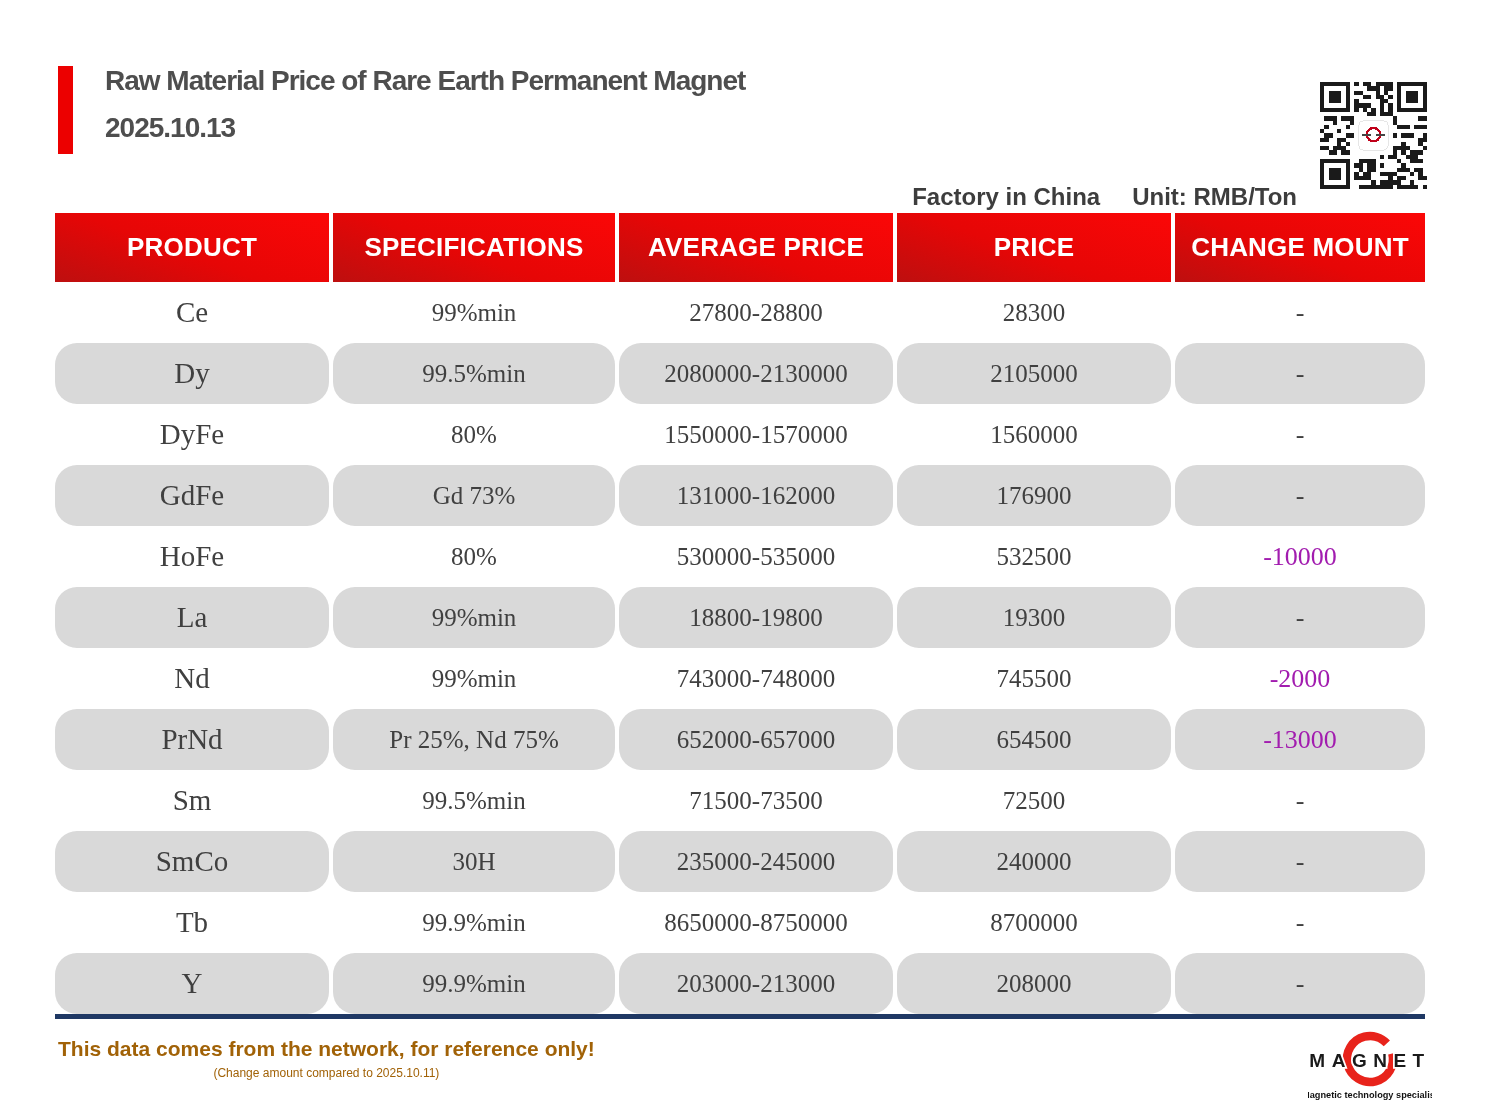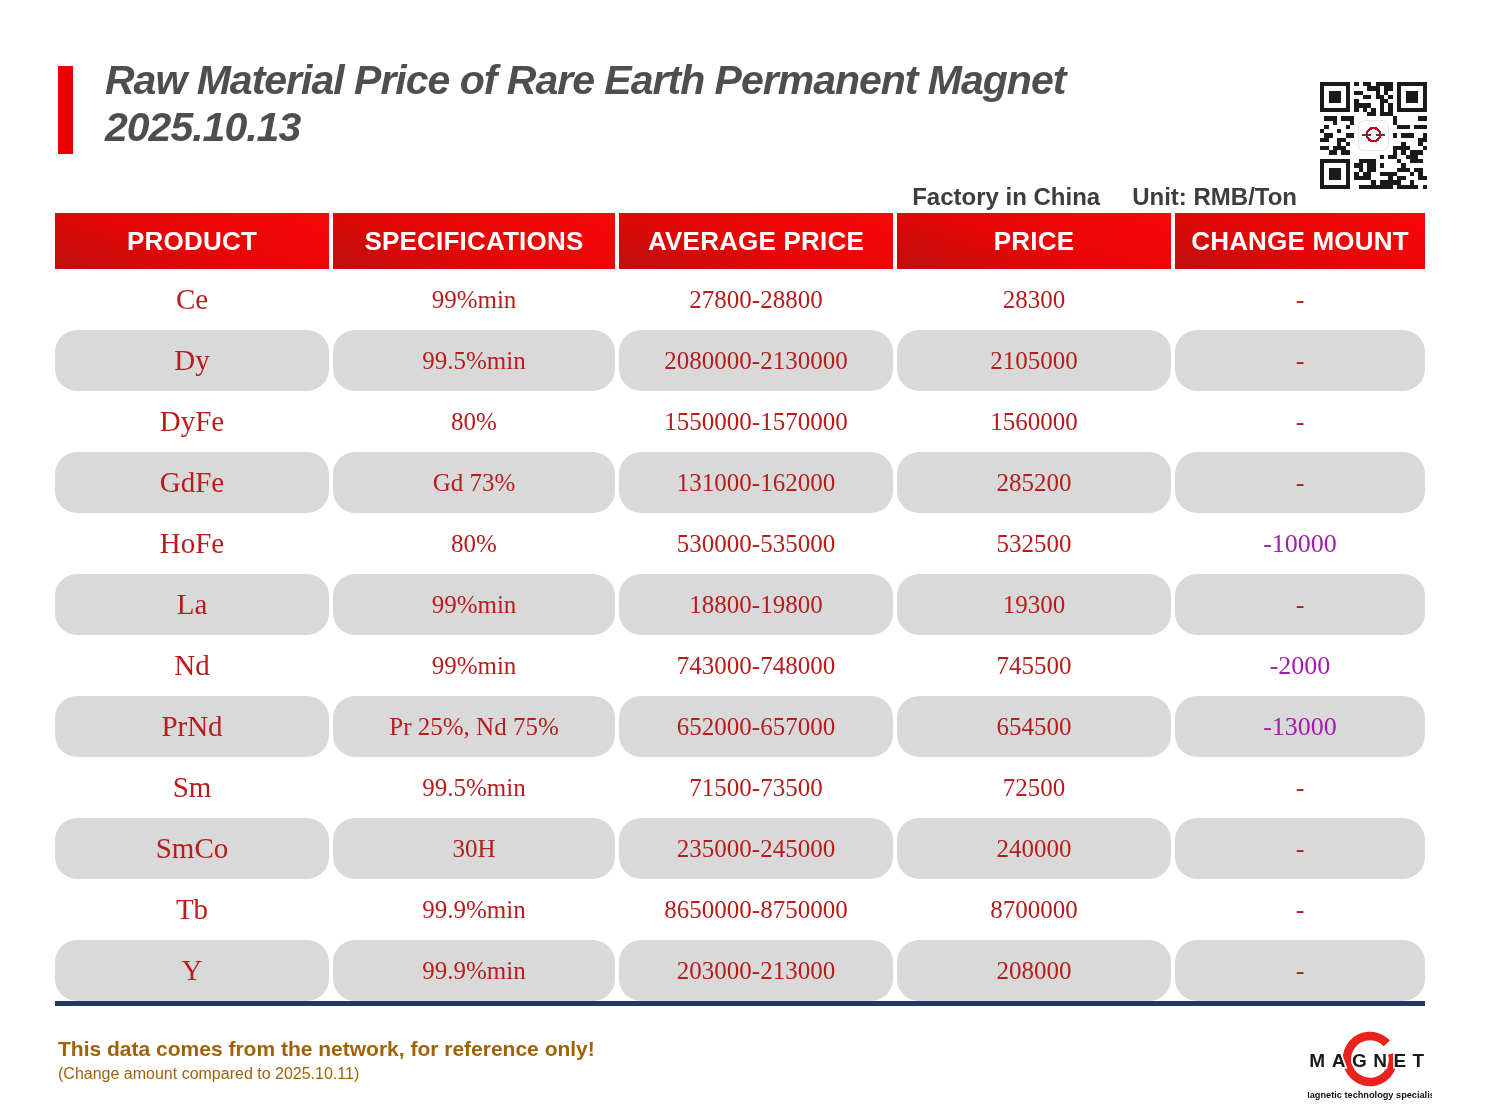--- a/index.html
+++ b/index.html
@@ -2,48 +2,48 @@
 <html><head>
 <meta charset="utf-8">
 <style>
   html,body{margin:0;padding:0;background:#fff;}
   .page{position:relative;width:1490px;height:1117px;background:#ffffff;overflow:hidden;
         font-family:"Liberation Sans",sans-serif;}
 
   
   .accent-bar{position:absolute;left:58px;top:66px;width:15px;height:88px;background:#ec0000;}
   .title{position:absolute;left:105px;top:57px;margin:0;color:#4e4e4e;
-         font-weight:700;font-size:41px;line-height:47px;letter-spacing:-1px;font-style:italic;}
+         font-weight:700;font-size:28px;line-height:47px;letter-spacing:-1px;}
   .title span{display:block;}
 
   .meta{position:absolute;top:183px;right:193px;color:#3d3d3d;font-weight:700;font-size:24px;
         display:flex;gap:32px;white-space:nowrap;}
 
   .qr{position:absolute;left:1320px;top:82px;width:107px;height:107px;shape-rendering:crispEdges;}
 
   
   .ptable{position:absolute;left:55px;top:213px;width:1370px;}
   .grid-row{display:grid;grid-template-columns:274px 282px 274px 274px 250px;column-gap:4px;}
-  .thead{height:56px;border-radius:6px;}
+  .thead{height:69px;border-radius:6px;}
   .thead .hcell{background:linear-gradient(200deg,#fb0707 0%,#e60606 55%,#bd0f0f 100%);
         color:#ffffff;font-weight:700;font-size:26px;letter-spacing:0.2px;
         display:flex;align-items:center;justify-content:center;}
   .trow{height:61px;}
   .trow .cell{display:flex;align-items:center;justify-content:center;background:#ffffff;
-        font-family:"Liberation Serif","DejaVu Serif",serif;font-size:25px;color:#b91c1c;}
+        font-family:"Liberation Serif","DejaVu Serif",serif;font-size:25px;color:#404040;}
   .trow.alt .cell{background:#d9d9d9;border-radius:22px;}
   .trow .cell.product{font-size:29px;}
   .trow .cell.change{font-size:26px;}
   .trow .cell.neg{color:#a21caf;}
   .bottom-rule{height:5px;background:#1f3864;margin-top:0;}
 
   
   .footnote{position:absolute;left:58px;top:1036px;color:#a16207;line-height:25px;}
   .footnote .f1{font-weight:700;font-size:21px;}
-  .footnote .f2{font-weight:500;font-size:16px;}
+  .footnote .f2{font-weight:500;font-size:12px;text-align:center;}
 
   .brand-logo{position:absolute;left:1308px;top:1026px;width:124px;height:86px;}
 </style>
 </head>
 <body>
 
 <div class="page">
 
   <div class="accent-bar"></div>
 
@@ -362,21 +362,21 @@
           <div class="cell product">DyFe</div>
           <div class="cell spec">80%</div>
           <div class="cell price">1550000-1570000</div>
           <div class="cell avg">1560000</div>
           <div class="cell change">-</div>
         </div>
         <div class="grid-row trow alt">
           <div class="cell product">GdFe</div>
           <div class="cell spec">Gd 73%</div>
           <div class="cell price">131000-162000</div>
-          <div class="cell avg">285200</div>
+          <div class="cell avg">176900</div>
           <div class="cell change">-</div>
         </div>
         <div class="grid-row trow">
           <div class="cell product">HoFe</div>
           <div class="cell spec">80%</div>
           <div class="cell price">530000-535000</div>
           <div class="cell avg">532500</div>
           <div class="cell change neg">-10000</div>
         </div>
         <div class="grid-row trow alt">

